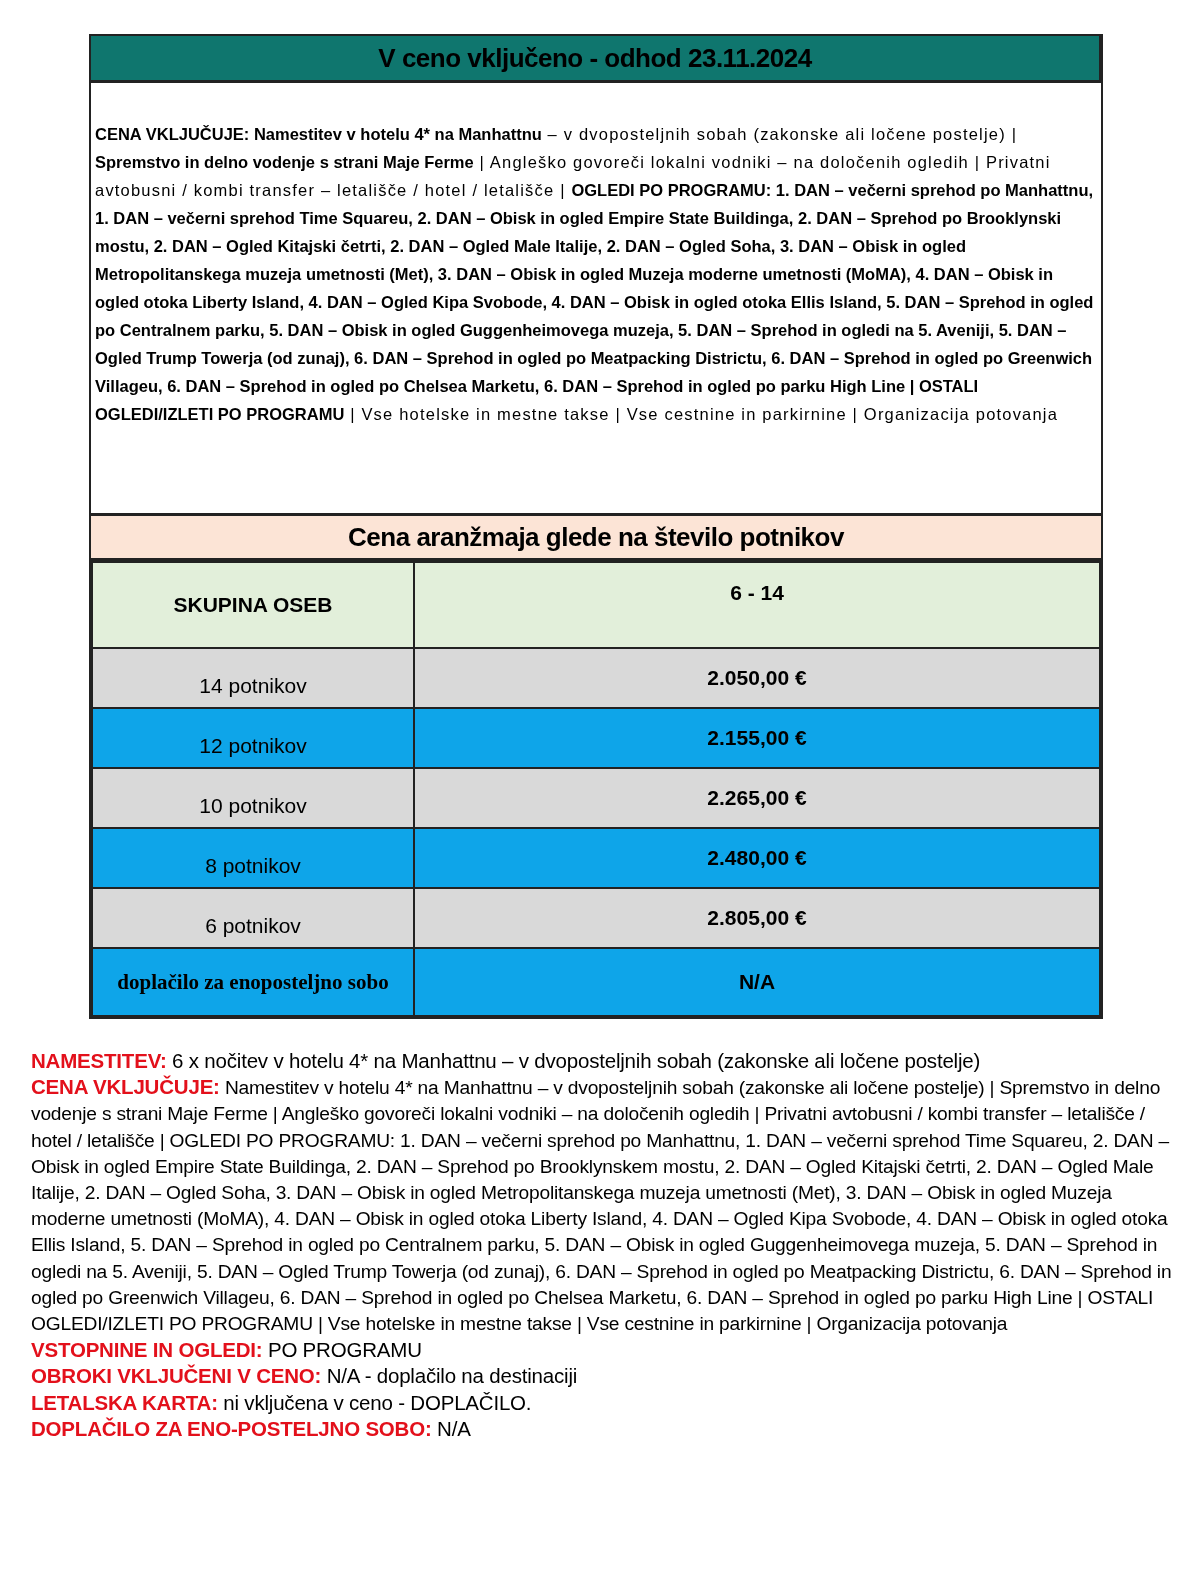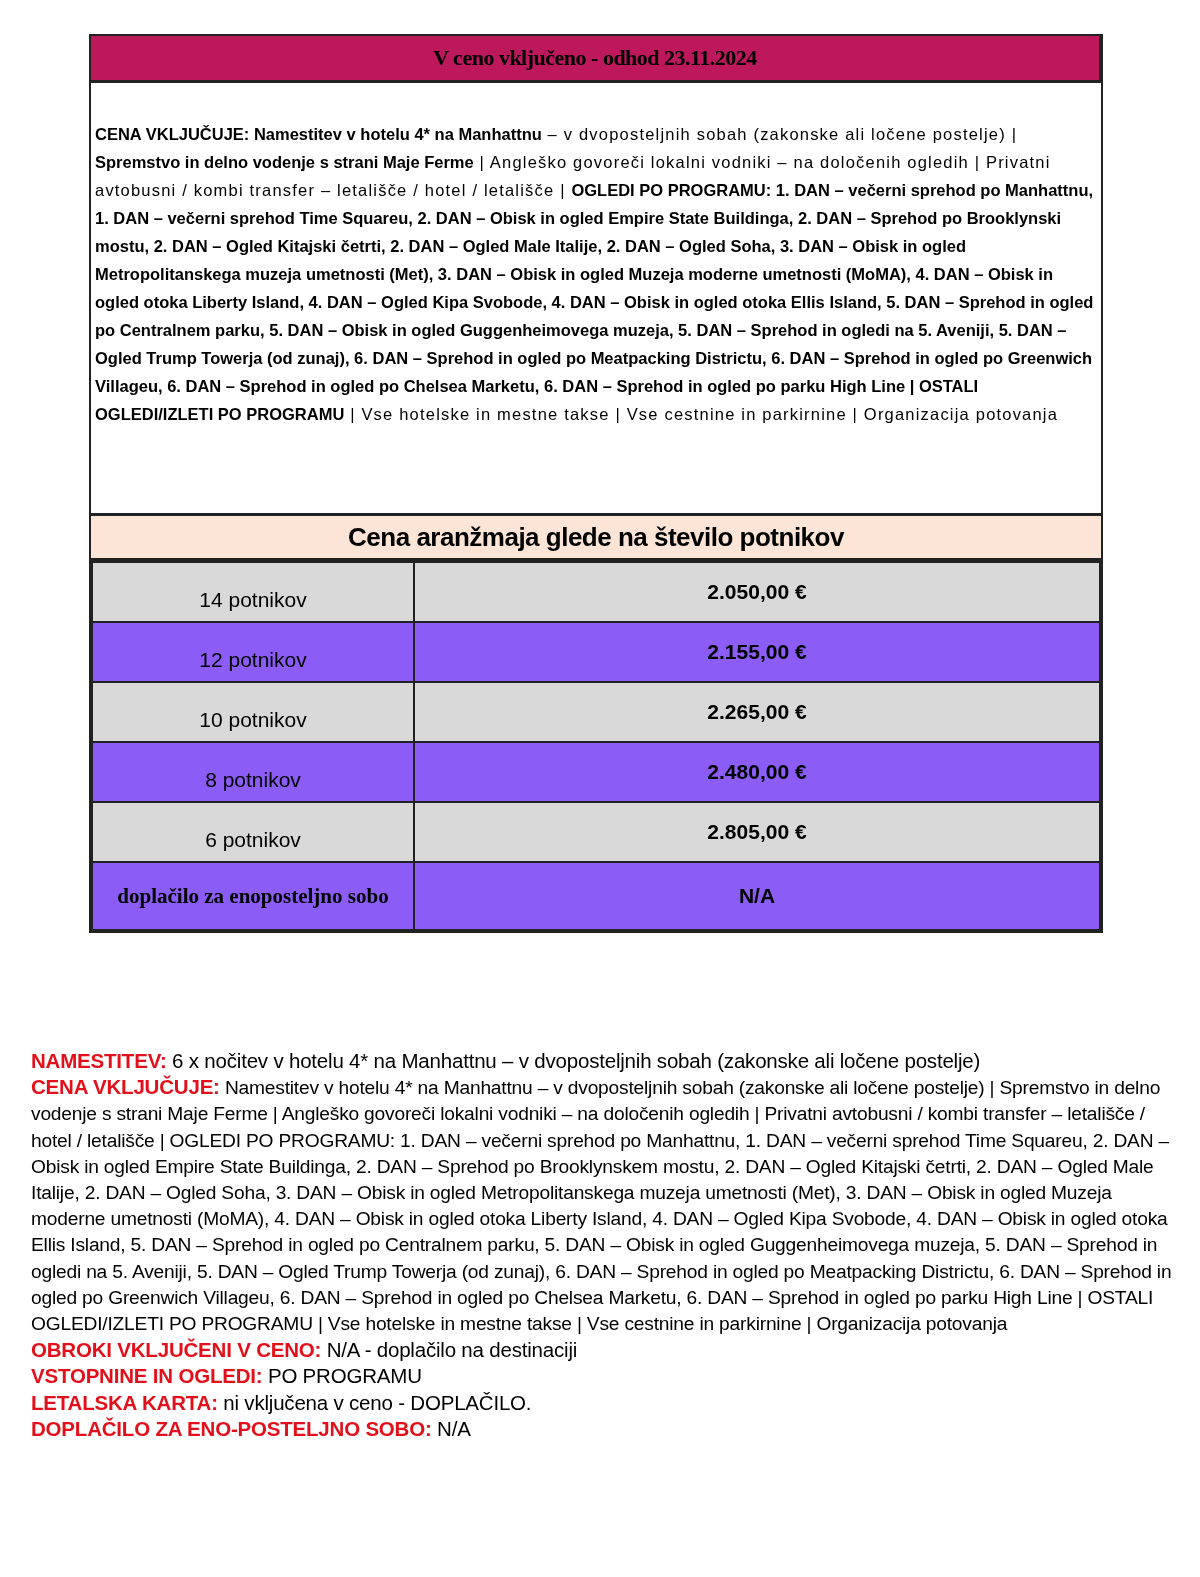--- a/index.html
+++ b/index.html
@@ -1,29 +1,29 @@
 <!DOCTYPE html>
 <html><head>
 <meta charset="utf-8">
 <style>
   html, body { margin: 0; padding: 0; background: #ffffff; }
   body { width: 1200px; height: 1577px; position: relative; font-family: "Liberation Sans", sans-serif; color: #000; }
   .sheet { position: absolute; left: 89px; top: 34px; width: 1014px; border: 2px solid #222; box-sizing: border-box; }
-  .title-bar { height: 44px; background: #be185d; border-bottom: 3px solid #222; border-right: 2px solid #222; display: flex; align-items: center; justify-content: center; font-family: Liberation Serif, serif; font-weight: bold; font-size: 22px; letter-spacing: -0.5px; }
+  .title-bar { height: 44px; background: #0f766e; border-bottom: 3px solid #222; border-right: 2px solid #222; display: flex; align-items: center; justify-content: center; font-family: Liberation Sans, sans-serif; font-weight: bold; font-size: 26px; letter-spacing: -0.5px; }
   .includes { height: 430px; padding: 37px 6px 0 4px; box-sizing: border-box; font-size: 16.5px; line-height: 28px; }
   .includes b { font-weight: bold; }
   .includes .sp { letter-spacing: 1.2px; }
   .price-title { height: 42px; background: #fce4d6; border-top: 3px solid #222; border-bottom: 3px solid #222; display: flex; align-items: center; justify-content: center; font-weight: bold; font-size: 26px; letter-spacing: -0.5px; }
   table.prices { width: 100%; border-collapse: collapse; table-layout: fixed; }
   table.prices td { border: 2px solid #222; text-align: center; font-size: 21px; padding: 0; }
   table.prices col.c1 { width: 322px; }
   tr.head td { background: #e2efda; height: 66px; font-weight: bold; }
   tr.head td.range { vertical-align: top; padding-top: 18px; }
   tr.gray td { background: #d9d9d9; }
-  tr.white td { background: #8b5cf6; }
+  tr.white td { background: #0ea5e9; }
   tr.row td { height: 43px; }
   tr.row td.price { font-weight: bold; }
   tr.row td.label { padding-top: 15px; }
   tr.last td { height: 66px; }
   tr.last td.label { font-weight: bold; line-height: 34px; font-family: Liberation Serif, serif; }
   tr.last td.price { font-weight: bold; }
   .notes { position: absolute; left: 31px; top: 1048px; width: 1150px; font-size: 19.2px; line-height: 26.2px; letter-spacing: -0.2px; }
   .notes .red { color: #e3101b; font-weight: bold; font-size: 20.5px; }
   .notes p { margin: 0; }
   .notes .lg { font-size: 20.5px; }
@@ -40,20 +40,24 @@
   </div>
 
   <div class="price-title">Cena aranžmaja glede na število potnikov</div>
 
   <table class="prices">
     <colgroup>
         <col class="c1">
         <col>
       </colgroup>
     <tbody>
+        <tr class="head">
+      <td>SKUPINA OSEB</td>
+      <td class="range">6 - 14</td>
+    </tr>
     <tr class="row gray">
       <td class="label">14 potnikov</td>
       <td class="price">2.050,00 €</td>
     </tr>
     <tr class="row white">
       <td class="label">12 potnikov</td>
       <td class="price">2.155,00 €</td>
     </tr>
     <tr class="row gray">
       <td class="label">10 potnikov</td>
@@ -71,17 +75,17 @@
       <td class="label">doplačilo za enoposteljno sobo</td>
       <td class="price">N/A</td>
     </tr>
   </tbody>
     </table>
 </div>
 
 <div class="notes">
   <p class="lg"><span class="red">NAMESTITEV:</span><span> 6 x nočitev v hotelu 4* na Manhattnu – v dvoposteljnih sobah (zakonske ali ločene postelje)</span></p>
   <p><span class="red">CENA VKLJUČUJE:</span><span> Namestitev v hotelu 4* na Manhattnu – v dvoposteljnih sobah (zakonske ali ločene postelje) | Spremstvo in delno vodenje s strani Maje Ferme | Angleško govoreči lokalni vodniki – na določenih ogledih | Privatni avtobusni / kombi transfer – letališče / hotel / letališče | OGLEDI PO PROGRAMU: 1. DAN – večerni sprehod po Manhattnu, 1. DAN – večerni sprehod Time Squareu, 2. DAN – Obisk in ogled Empire State Buildinga, 2. DAN – Sprehod po Brooklynskem mostu, 2. DAN – Ogled Kitajski četrti, 2. DAN – Ogled Male Italije, 2. DAN – Ogled Soha, 3. DAN – Obisk in ogled Metropolitanskega muzeja umetnosti (Met), 3. DAN – Obisk in ogled Muzeja moderne umetnosti (MoMA), 4. DAN – Obisk in ogled otoka Liberty Island, 4. DAN – Ogled Kipa Svobode, 4. DAN – Obisk in ogled otoka Ellis Island, 5. DAN – Sprehod in ogled po Centralnem parku, 5. DAN – Obisk in ogled Guggenheimovega muzeja, 5. DAN – Sprehod in ogledi na 5. Aveniji, 5. DAN – Ogled Trump Towerja (od zunaj), 6. DAN – Sprehod in ogled po Meatpacking Districtu, 6. DAN – Sprehod in ogled po Greenwich Villageu, 6. DAN – Sprehod in ogled po Chelsea Marketu, 6. DAN – Sprehod in ogled po parku High Line | OSTALI OGLEDI/IZLETI PO PROGRAMU | Vse hotelske in mestne takse | Vse cestnine in parkirnine | Organizacija potovanja</span></p>
+  <p class="lg"><span class="red">VSTOPNINE IN OGLEDI:</span><span> PO PROGRAMU</span></p>
   <p class="lg"><span class="red">OBROKI VKLJUČENI V CENO:</span><span> N/A - doplačilo na destinaciji</span></p>
-  <p class="lg"><span class="red">VSTOPNINE IN OGLEDI:</span><span> PO PROGRAMU</span></p>
   <p class="lg"><span class="red">LETALSKA KARTA:</span><span> ni vključena v ceno - DOPLAČILO.</span></p>
   <p class="lg"><span class="red">DOPLAČILO ZA ENO-POSTELJNO SOBO:</span><span> N/A</span></p>
 </div>
 
 </body></html>

